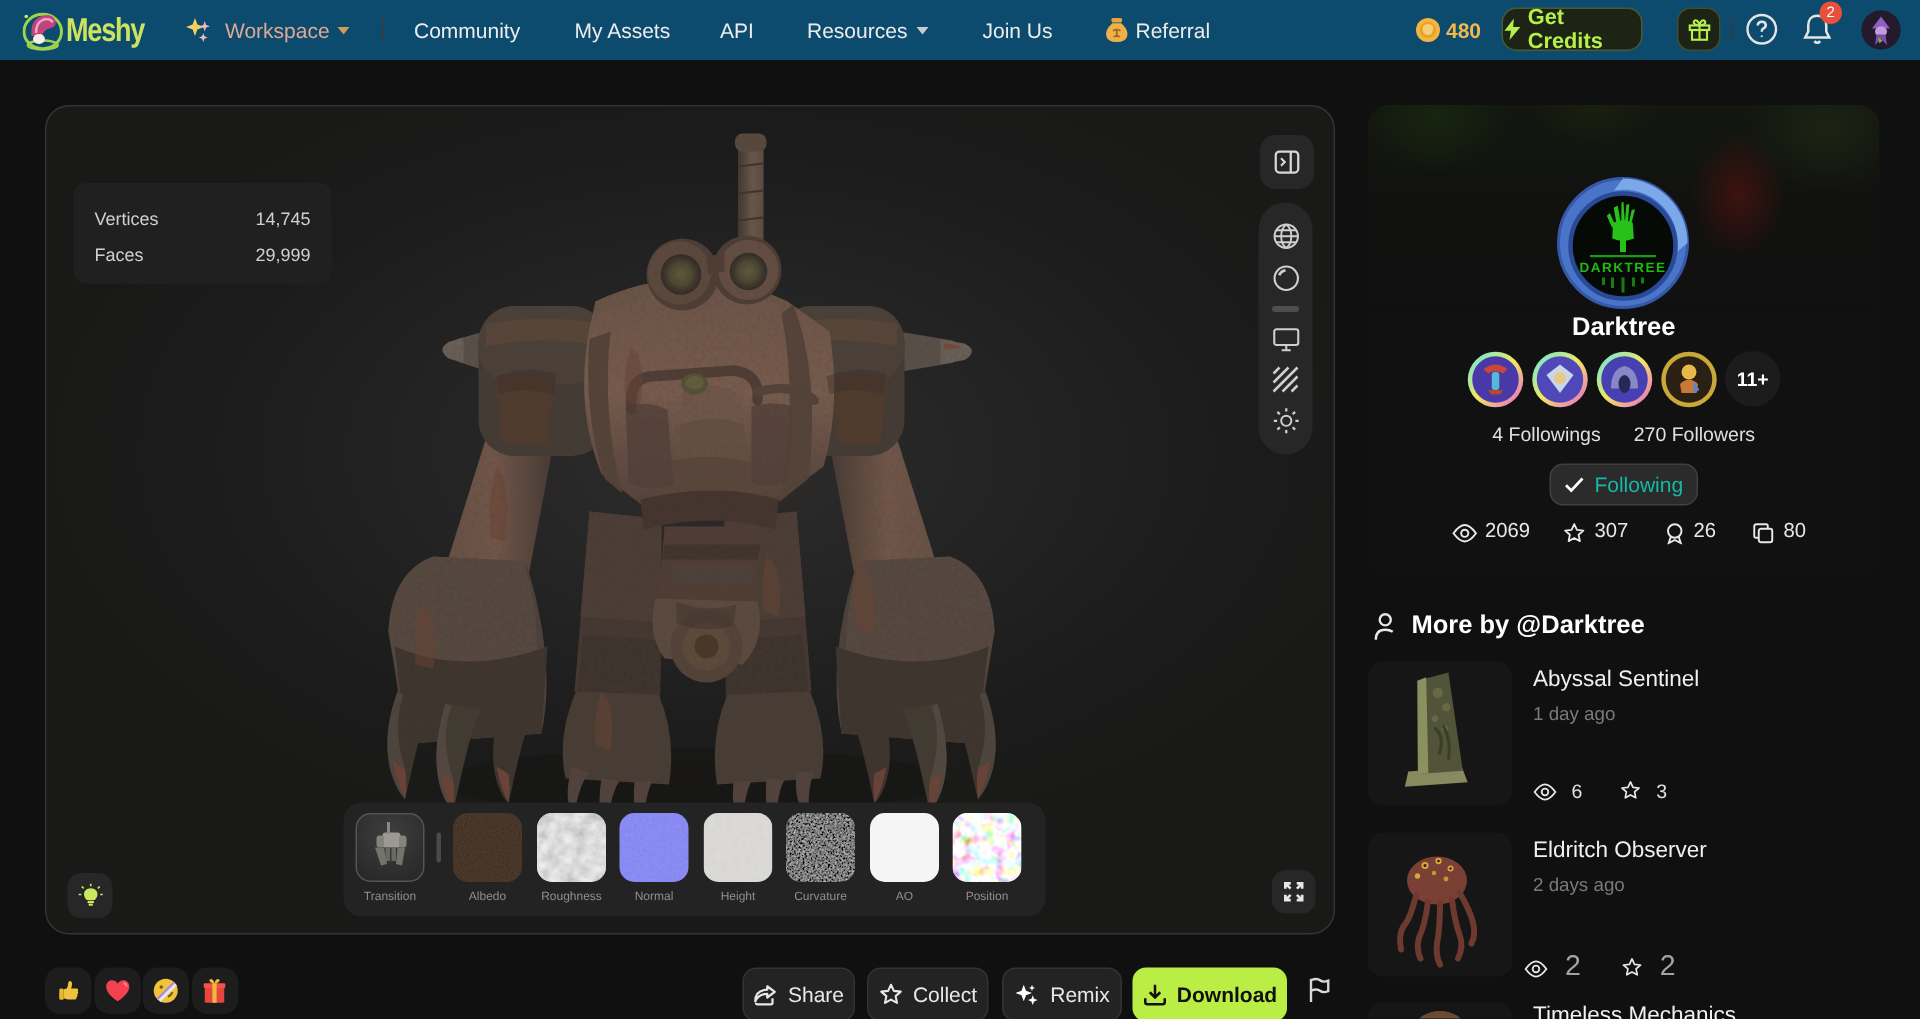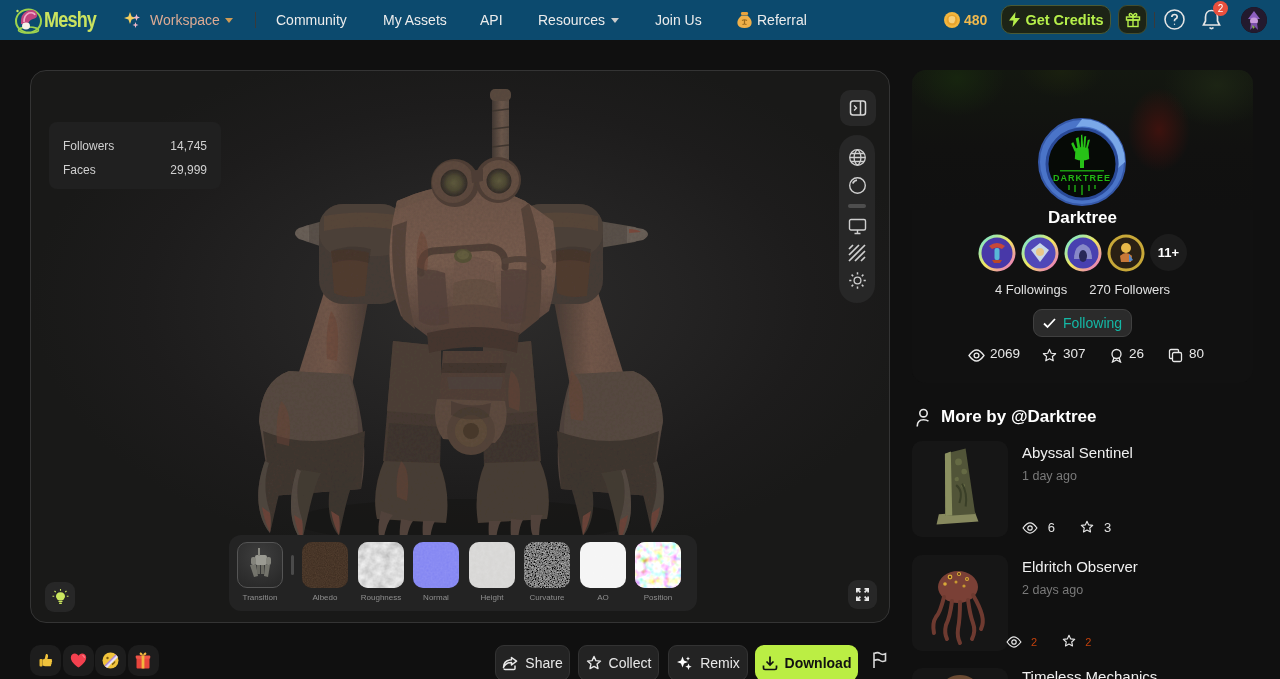--- a/index.html
+++ b/index.html
@@ -65,21 +65,21 @@
     <path d="M5.5 4.5 Q0.5 9 1.5 13 Q2.5 17 8.5 17 Q14.5 17 15.5 13 Q16.5 9 11.5 4.5 Z" fill="#f0b049"></path>
     <path d="M6 9.5 Q8.5 8 11 9.5 M8.5 9 L8.5 13.5 M6.5 13.5 Q8.5 12.5 10.5 13.5" stroke="#9a6a1e" stroke-width="1.2" fill="none"></path>
   </svg>
   <div class="navitem" style="left:757px">Referral</div>
   <svg class="abs" style="left:943px;top:11px" width="18" height="18" viewBox="0 0 18 18">
     <circle cx="9" cy="9" r="8" fill="#f3b63e"></circle>
     <circle cx="9" cy="9" r="5.5" fill="#e8a32c"></circle>
     <path d="M6 6 Q9 4 12 6 Q13 9 11 12 Q8 13 6 11 Q5 8 6 6Z" fill="#f7cf7a"></path>
   </svg>
   <div class="navitem" style="left:964px;color:#f0b94d;font-weight:bold;font-size:14px">480</div>
-  <div class="abs" style="left:1001px;top:5px;width:110px;height:29px;background:#1d2416;border:1px solid #4a5a35;border-radius:10px;display:flex;align-items:center;justify-content:center;gap:4px">
+  <div class="abs" style="left:1001px;top:5px;width:94px;height:29px;background:#1d2416;border:1px solid #4a5a35;border-radius:10px;display:flex;align-items:center;justify-content:center;gap:4px">
     <svg width="13" height="15" viewBox="0 0 13 15">
         <path d="M7.5 0 L1 8.5 L5.5 8.5 L4.5 15 L12 6 L7 6 Z" fill="#b6ef4b"></path>
       </svg>
     <span style="color:#b6ef4b;font-size:14.5px;font-weight:bold">Get Credits</span>
   </div>
   <div class="abs" style="left:1118px;top:5px;width:29px;height:29px;background:#1d2416;border:1px solid #414d30;border-radius:9px;display:flex;align-items:center;justify-content:center">
     <svg width="16" height="16" viewBox="0 0 16 16" fill="none" stroke="#b6ef4b" stroke-width="1.4">
       <rect x="1.5" y="5" width="13" height="3"></rect>
         <rect x="3" y="8" width="10" height="6.5"></rect>
       <path d="M8 5 L8 14.5 M8 5 C5 5 3.5 3.5 4.5 2 C5.5 0.8 7.5 2 8 5 C8.5 2 10.5 0.8 11.5 2 C12.5 3.5 11 5 8 5"></path>
@@ -262,21 +262,21 @@
       <circle cx="423" cy="112" r="13.5" fill="url(#lensG)"></circle>
       <circle cx="467" cy="109" r="23" fill="#4d3d33"></circle>
       <circle cx="468" cy="109" r="20" fill="#665043"></circle>
       <circle cx="468" cy="110" r="12.5" fill="url(#lensG)"></circle>
       <path d="M440 100 L452 98 L452 110 L441 112 Z" fill="#4e3e34"></path>
     </g>
     </g>
   </svg>
   <div id="statpanel">
     <div class="row">
-        <span>Followers</span>
+        <span>Vertices</span>
         <span>14,745</span>
       </div>
     <div class="row">
         <span>Faces</span>
         <span>29,999</span>
       </div>
   </div>
   <div id="strip">
     <div class="thumb" style="left:8px;border:1px solid #555;background:radial-gradient(circle at 50% 30%,#3e3e3e,#262626)">
       <svg width="44" height="44" viewBox="0 0 44 44">
@@ -635,21 +635,21 @@
         <path d="M32 42 Q28 58 24 62 Q20 68 22 78"></path>
         <path d="M40 46 Q38 62 34 70 Q32 78 35 84"></path>
         <path d="M48 47 Q48 64 46 74 Q45 82 48 88"></path>
         <path d="M56 45 Q58 60 61 68 Q64 76 60 84"></path>
         <path d="M61 40 Q68 52 70 60 Q72 68 69 74"></path>
       </g>
     </svg>
   </div>
   <div class="abs" style="left:110px;top:158px;font-size:15px;color:#f0f0f0">Eldritch Observer</div>
   <div class="abs" style="left:110px;top:183px;font-size:12.5px;color:#7a7a7a">2 days ago</div>
-  <div class="abs" style="left:94px;top:234px;font-size:11px;color:#c2410c">
+  <div class="abs" style="left:104px;top:234px;font-size:19px;color:#a3a3a3">
     <svg style="vertical-align:-2px" width="16" height="12" viewBox="0 0 17 13" fill="none" stroke="#e8e8e8" stroke-width="1.3">
         <path d="M1 6.5 Q5 1 8.5 1 Q12 1 16 6.5 Q12 12 8.5 12 Q5 12 1 6.5 Z"></path>
         <circle cx="8.5" cy="6.5" r="2.4"></circle>
       </svg>
     <span style="margin-left:6px">2</span>
     <svg style="vertical-align:-2px;margin-left:22px" width="14" height="14" viewBox="0 0 16 16" fill="none" stroke="#e8e8e8" stroke-width="1.3">
         <path d="M8 1.5 L9.9 5.6 L14.5 6.1 L11.1 9.1 L12 13.6 L8 11.4 L4 13.6 L4.9 9.1 L1.5 6.1 L6.1 5.6 Z" stroke-linejoin="round"></path>
       </svg>
     <span style="margin-left:6px">2</span>
   </div>

